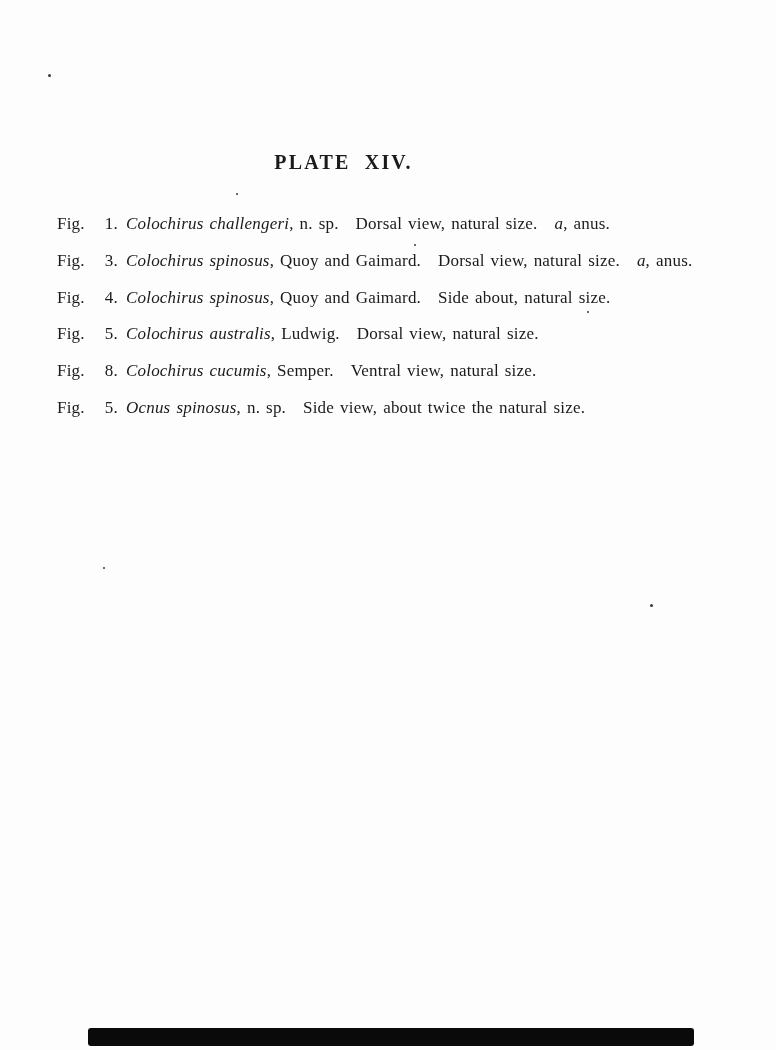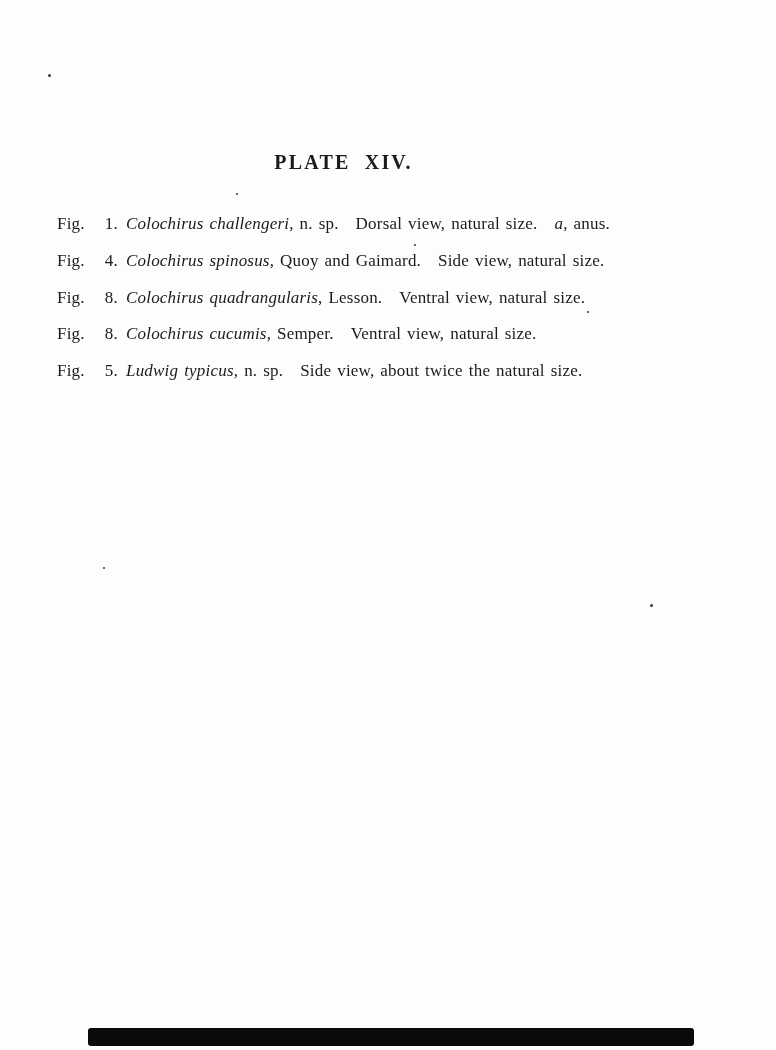--- a/index.html
+++ b/index.html
@@ -56,39 +56,42 @@
 
 <div class="page-title">PLATE XIV.</div>
 
 <div class="fig-list">
 
   <div class="row">
     <span class="fig-label">Fig.</span><span class="fig-num">1.</span><span class="caption"><span class="species">Colochirus challengeri</span><span>, n. sp.</span><span class="view-desc">Dorsal view, natural size.</span><span class="note-letter">a</span><span>, anus.</span></span>
   </div>
 
 
+  <div class="row">
+    <span class="fig-label">Fig.</span><span class="fig-num">3.</span><span class="caption"><span class="species">Colochirus spinosus</span><span>, Quoy and Gaimard.</span><span class="view-desc">Dorsal view, natural size.</span><span class="note-letter">a</span><span>, anus.</span></span>
+  </div>
 
   <div class="row">
-    <span class="fig-label">Fig.</span><span class="fig-num">4.</span><span class="caption"><span class="species">Colochirus spinosus</span><span>, Quoy and Gaimard.</span><span class="view-desc">Side view, natural size.</span><span class="note-letter"></span><span></span></span>
+    <span class="fig-label">Fig.</span><span class="fig-num">4.</span><span class="caption"><span class="species">Colochirus spinosus</span><span>, Quoy and Gaimard.</span><span class="view-desc">Side about, natural size.</span><span class="note-letter"></span><span></span></span>
+  </div>
+
+  <div class="row">
+    <span class="fig-label">Fig.</span><span class="fig-num">5.</span><span class="caption"><span class="species">Colochirus australis</span><span>, Ludwig.</span><span class="view-desc">Dorsal view, natural size.</span><span class="note-letter"></span><span></span></span>
   </div>
 
 
 
-
-  <div class="row">
-    <span class="fig-label">Fig.</span><span class="fig-num">8.</span><span class="caption"><span class="species">Colochirus quadrangularis</span><span>, Lesson.</span><span class="view-desc">Ventral view, natural size.</span><span class="note-letter"></span><span></span></span>
-  </div>
 
 
   <div class="row">
     <span class="fig-label">Fig.</span><span class="fig-num">8.</span><span class="caption"><span class="species">Colochirus cucumis</span><span>, Semper.</span><span class="view-desc">Ventral view, natural size.</span><span class="note-letter"></span><span></span></span>
   </div>
 
   <div class="row">
-    <span class="fig-label">Fig.</span><span class="fig-num">5.</span><span class="caption"><span class="species">Ludwig typicus</span><span>, n. sp.</span><span class="view-desc">Side view, about twice the natural size.</span><span class="note-letter"></span><span></span></span>
+    <span class="fig-label">Fig.</span><span class="fig-num">5.</span><span class="caption"><span class="species">Ocnus spinosus</span><span>, n. sp.</span><span class="view-desc">Side view, about twice the natural size.</span><span class="note-letter"></span><span></span></span>
   </div>
 
 </div>
 
 <div class="speck" style="left:48px;  top:74px;  width:3px; height:3px;"></div>
 <div class="speck" style="left:236px; top:193px; width:2px; height:2px;"></div>
 <div class="speck" style="left:414px; top:244px; width:2px; height:2px;"></div>
 <div class="speck" style="left:587px; top:311px; width:2px; height:2px;"></div>
 <div class="speck" style="left:103px; top:567px; width:2px; height:2px;"></div>
 <div class="speck" style="left:650px; top:604px; width:3px; height:3px;"></div>

